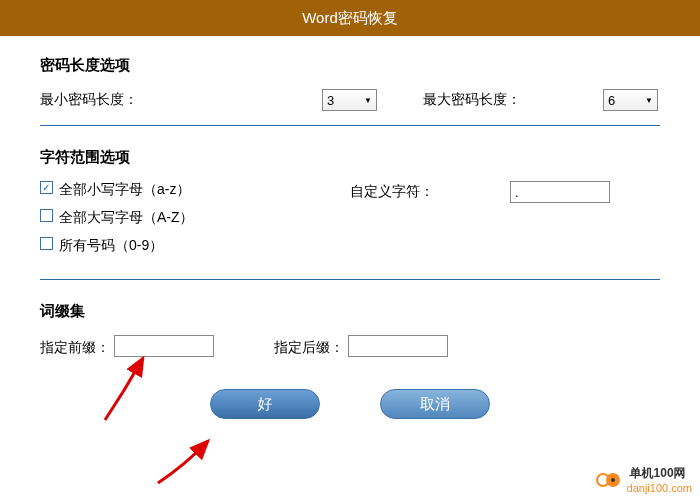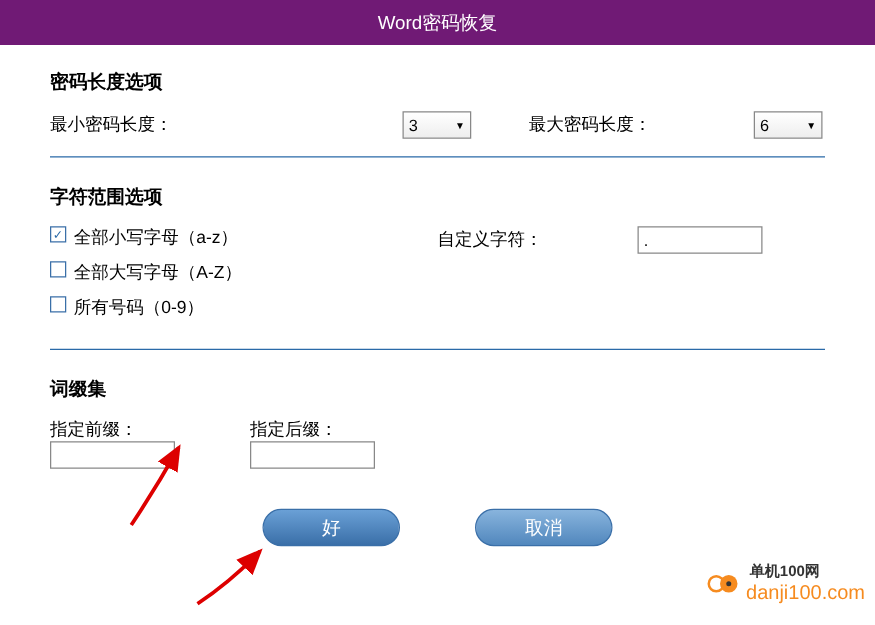--- a/index.html
+++ b/index.html
@@ -1,50 +1,50 @@
 <!DOCTYPE html>
 <html><head>
 <meta charset="utf-8">
 <style>
 * { box-sizing: border-box; margin: 0; padding: 0; }
 body { font-family: "Microsoft YaHei", Arial, sans-serif; font-size: 14px; background: #fff; width: 700px; height: 500px; overflow: hidden; position: relative; }
-.header { background: #701a75; color: #fff; height: 36px; display: flex; align-items: center; justify-content: center; font-size: 15px; }
+.header { background: #a16207; color: #fff; height: 36px; display: flex; align-items: center; justify-content: center; font-size: 15px; }
 .content { padding: 20px 40px 10px 40px; }
 .section-title { font-weight: bold; font-size: 15px; margin-bottom: 14px; }
 .row-length { display: flex; align-items: center; gap: 32px; }
 .len-label { width: 250px; }
 .select { width: 55px; height: 22px; border: 1px solid #888; background: linear-gradient(#fff,#eee); font-size: 13px; padding: 0 4px; position: relative; display: inline-flex; align-items: center; justify-content: space-between; cursor: pointer; }
 .select .caret { font-size: 8px; margin-left: 6px; }
 .max-label { margin-left: 14px; flex: 1; }
 .select-right { margin-left: auto; margin-right: 2px; }
 .divider { border: none; border-top: 1px solid #2a6aa8; margin: 14px 0 22px 0; }
 .char-grid { display: flex; }
 .char-col { flex: 1; }
 .check-row { display: flex; align-items: flex-start; margin-bottom: 10px; font-size: 14px; }
 .checkbox { width: 13px; height: 13px; border: 1px solid #3a6fa8; margin-right: 6px; display: inline-flex; align-items: center; justify-content: center; font-size: 10px; color: #2a6aa8; background: #fff; cursor: pointer; }
 .checkbox.checked::before { content: "✓"; }
 .custom-row { display: flex; align-items: center; }
 .custom-row label { width: 160px; }
 .text-input { width: 100px; height: 22px; border: 1px solid #888; background: #fff; padding: 0 4px; font-size: 13px; }
 .affix-row { display: flex; align-items: center; }
-.affix-group { display: flex; align-items: flex-start; flex-direction: column; }
+.affix-group { display: flex; align-items: flex-end; }
 .affix-group label { margin-right: 4px; }
 .affix-group.first { margin-right: 60px; }
 .buttons { display: flex; justify-content: center; gap: 60px; margin-top: 32px; }
 .btn { width: 110px; height: 30px; border-radius: 15px; border: 1px solid #3a6fa8; background: linear-gradient(#6aa0d6,#3a6fa8); color: #fff; font-size: 15px; display: flex; align-items: center; justify-content: center; cursor: pointer; }
 .btn.cancel { background: linear-gradient(#88b4dd,#5187bd); justify-content: center; }
 .arrow { position: absolute; pointer-events: none; }
 .arrow svg { display: block; }
-.watermark { position: absolute; right: 8px; bottom: 16px; display: flex; align-items: center; gap: 6px; font-size: 12px; color: #555; }
+.watermark { position: absolute; right: 8px; bottom: 6px; display: flex; align-items: center; gap: 6px; font-size: 12px; color: #555; }
 .wm-icon { width: 28px; height: 20px; position: relative; }
 .wm-icon .c1 { position: absolute; width: 14px; height: 14px; border: 2px solid #f68b1f; border-radius: 50%; left: 0; top: 3px; }
 .wm-icon .c2 { position: absolute; width: 14px; height: 14px; background: #f68b1f; border-radius: 50%; left: 10px; top: 3px; }
 .wm-icon .dot { position: absolute; width: 4px; height: 4px; background: #333; border-radius: 50%; left: 15px; top: 8px; }
 .wm-text1 { color: #333; font-weight: bold; }
-.wm-text2 { color: #f68b1f; font-size: 16px; margin-left: -3px; }
+.wm-text2 { color: #f68b1f; font-size: 11px; margin-left: -3px; }
 </style>
 </head>
 <body>
 
 <div class="header">
   <span>Word密码恢复</span>
 </div>
 
 <div class="content">
 

